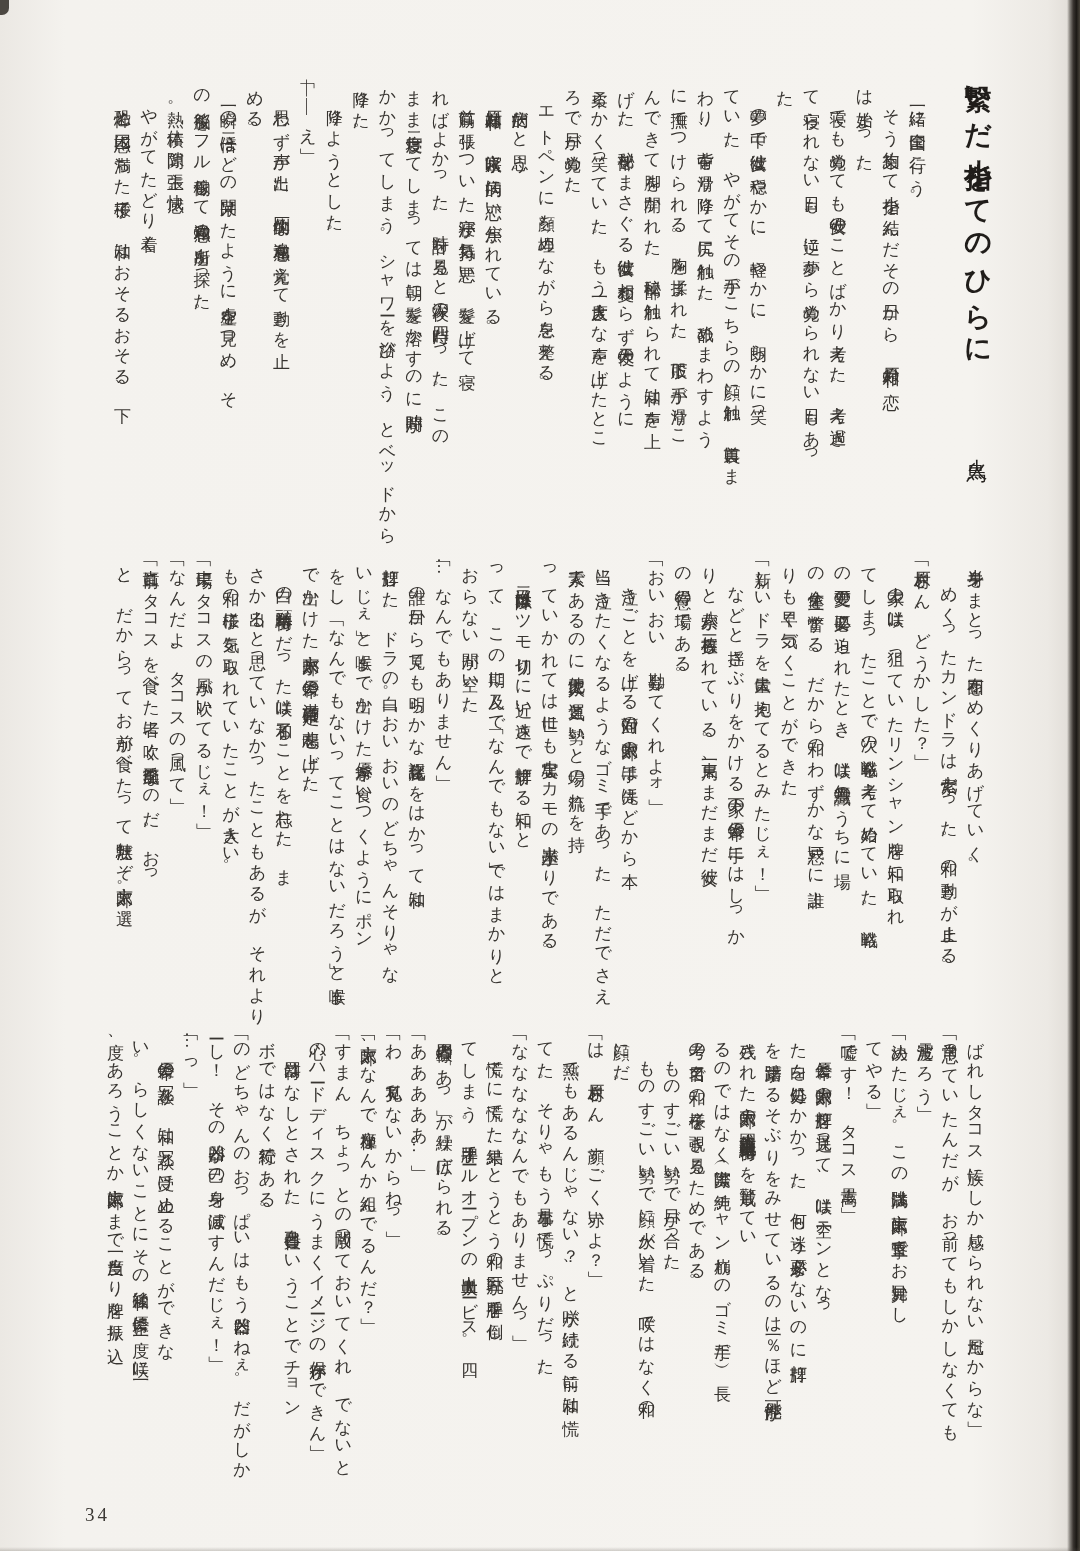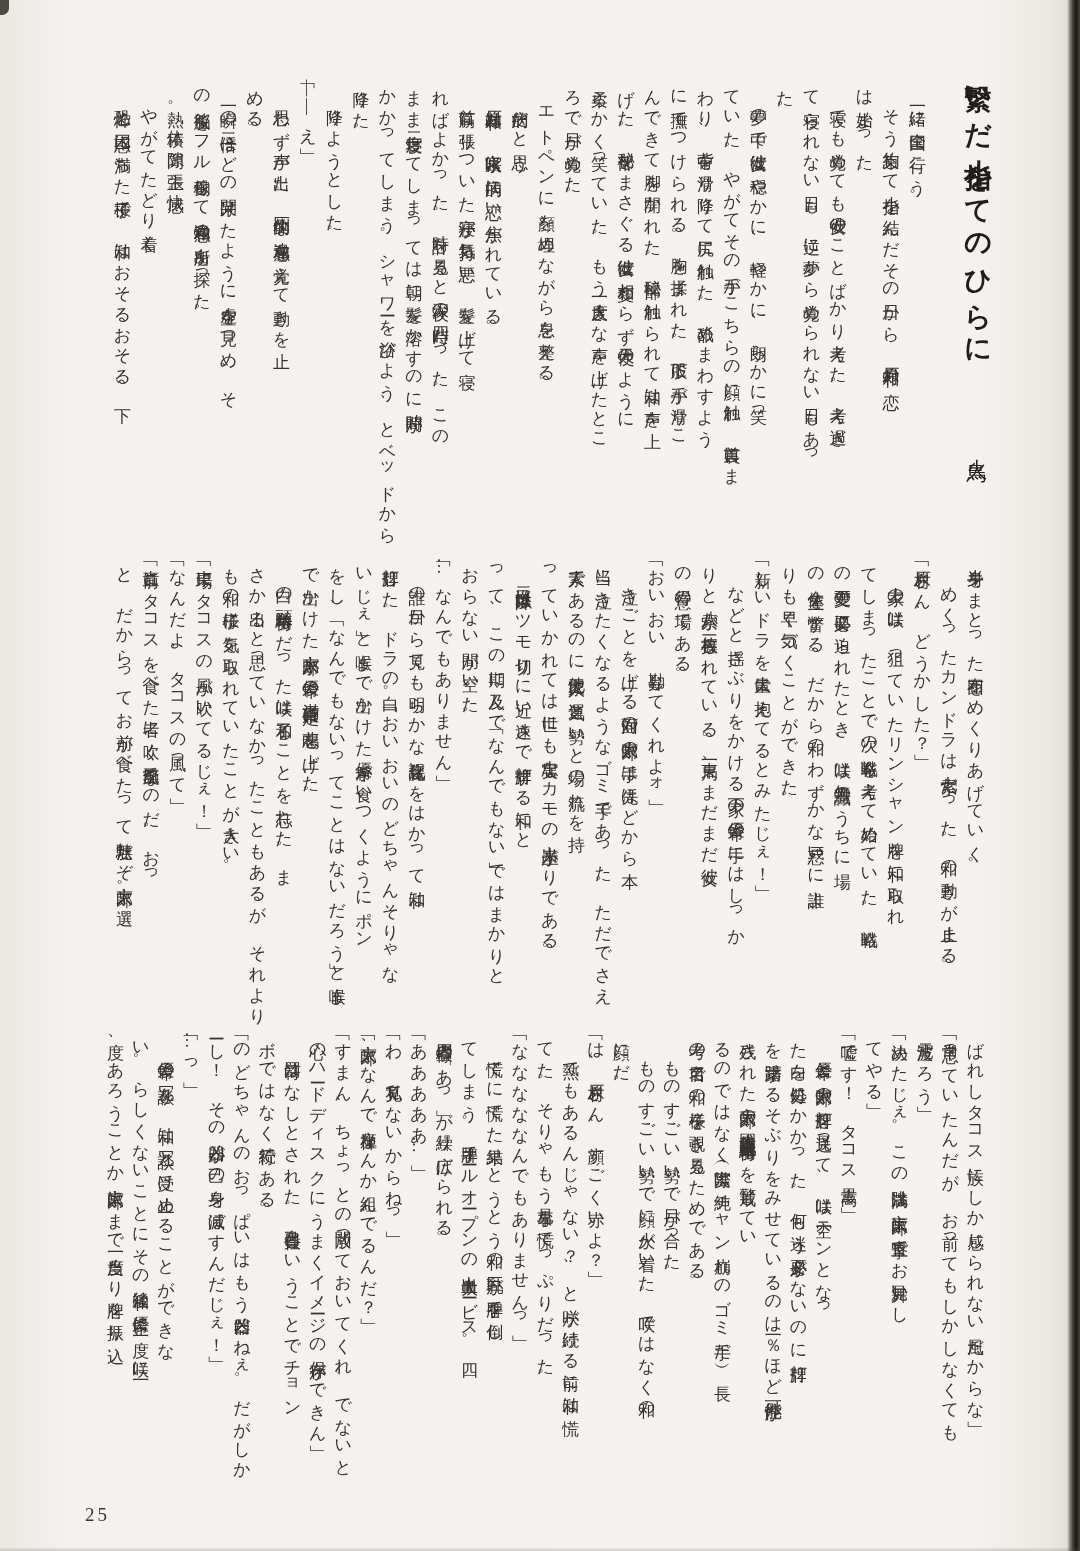--- a/index.html
+++ b/index.html
@@ -182,15 +182,15 @@
 心のハードディスクにうまくイメージの保存ができん」
 　罰符はなしとされた。自己責任ということでチョン
 ボではなく続行である。
 「のどちゃんのおっぱいはもう凶器だねぇ。だがしか
 ーし！　その凶器が己の身を滅ぼすんだじぇ！」
 「…っ」
 　優希の冗談を、和は冗談と受け止めることができな
 い。らしくないことにその後和は優希に一度、咲に一
 度、あろうことか京太郎にまで一度当たり牌を振り込</div>
 
-  <div class="page-number">25</div>
+  <div class="page-number">34</div>
 
 </div>
 
 </body></html>

